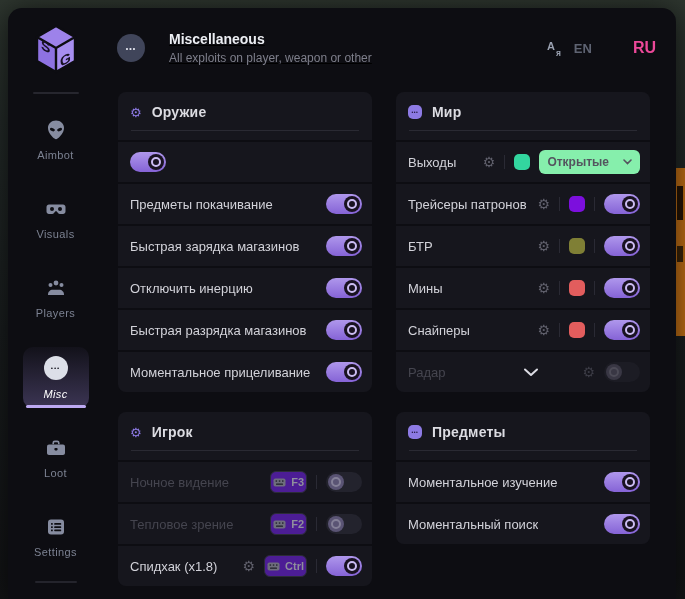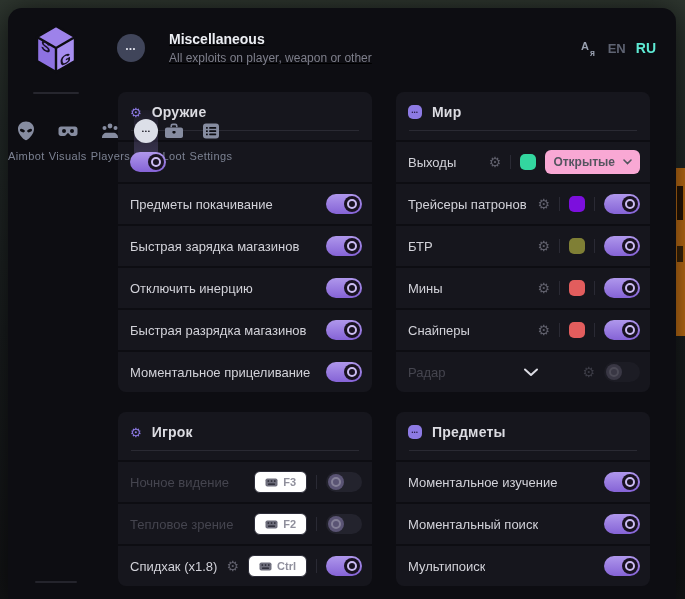--- a/index.html
+++ b/index.html
@@ -19,21 +19,21 @@
   .window{
     position:absolute;left:8px;top:8px;right:9px;bottom:0;
     background:#0d0d12;border-radius:14px 14px 0 0;
     display:flex;box-shadow:0 2px 30px rgba(0,0,0,.65);overflow:hidden;
   }
 
   
   .sidebar{width:95px;flex:none;display:flex;flex-direction:column;align-items:center;padding-top:14px;position:relative;}
   .logo{margin:2px 0 6px;}
   .sb-divider{width:46px;height:2px;border-radius:2px;background:#26262e;margin:8px 0 16px;}
-  .nav{display:flex;flex-direction:row;align-items:center;gap:4px;width:100%;}
+  .nav{display:flex;flex-direction:column;align-items:center;gap:20px;width:100%;}
   .nav-item{
     width:66px;padding:9px 0 8px;display:flex;flex-direction:column;align-items:center;gap:8px;
     border-radius:10px;color:#7c8292;font-size:11px;letter-spacing:.4px;cursor:pointer;position:relative;
   }
   .nav-item svg{display:block;}
   .nav-item.active{
     background:linear-gradient(180deg,rgba(150,130,220,.04) 0%,rgba(168,146,236,.30) 100%);
     color:#ffffff;
     font-style:italic;
   }
@@ -48,21 +48,21 @@
   
   .main{flex:1;display:flex;flex-direction:column;min-width:0;}
   header{height:80px;flex:none;display:flex;align-items:center;padding:0 16px 0 14px;}
   .hicon{width:28px;height:28px;border-radius:50%;background:#40455a;color:#e6e8f1;flex:none;
     display:flex;align-items:center;justify-content:center;font-size:7px;letter-spacing:1px;font-weight:bold;}
   .htext{margin-left:24px;text-decoration:underline;}
   .title{font-size:14px;font-weight:bold;color:#eceef3;}
   .subtitle{font-size:12px;color:#7e7f8b;margin-top:4px;}
   .lang{margin-left:auto;display:flex;align-items:center;gap:10px;padding-right:4px;}
   .lang-en{color:#5e6372;font-size:13px;font-weight:bold;cursor:pointer;}
-  .lang-ru{color:#5eead4;font-size:14px;font-weight:bold;cursor:pointer;}
+  .lang-ru{color:#ec4899;font-size:16px;font-weight:bold;cursor:pointer;margin-left:31px;}
 
   
   .content{display:flex;gap:24px;padding:4px 26px 0 15px;}
   .col{flex:1;min-width:0;display:flex;flex-direction:column;gap:20px;}
 
   .panel{display:flex;flex-direction:column;gap:2px;}
   .sec-head{background:#16161d;border-radius:8px 8px 0 0;padding:12px 12px 9px;}
   .sec-head .hd{display:flex;align-items:center;gap:10px;}
   .sec-title{font-size:14px;color:#dcdce2;font-weight:bold;letter-spacing:.2px;}
   .sec-line{height:1px;background:#2a2a33;margin:10px 1px 0 1px;}
@@ -72,25 +72,25 @@
 
   .row{background:#16161d;height:40px;display:flex;align-items:center;gap:9px;padding:0 10px 0 12px;}
   .panel .row:last-child{border-radius:0 0 8px 8px;}
   .label{font-size:13px;color:#d2d2d9;margin-right:auto;white-space:nowrap;overflow:hidden;text-overflow:ellipsis;}
   .row.dim .label{color:#45454f;}
 
   .gear{color:#5f5f6b;font-size:14px;line-height:1;cursor:pointer;font-family:"DejaVu Sans",sans-serif;flex:none;}
   .vdiv{width:1px;height:14px;background:#2a2a34;flex:none;}
   .sw{width:16px;height:16px;border-radius:5px;flex:none;cursor:pointer;}
 
-  .dd{height:24px;min-width:70px;background:#f9a8d4;border-radius:6px;cursor:pointer;flex:none;
-    display:flex;align-items:center;gap:8px;padding:0 8px;color:#54545f;font-size:12px;font-weight:bold;}
+  .dd{height:24px;min-width:70px;background:#86efac;border-radius:6px;cursor:pointer;flex:none;
+    display:flex;align-items:center;gap:14px;padding:0 8px;color:#54545f;font-size:12px;font-weight:bold;}
   .dd svg{flex:none;}
 
-  .hk{height:20px;padding:0 10px;background:#ffffff;border:1px solid #2c2c38;border-radius:6px;flex:none;
+  .hk{height:20px;padding:0 2px;background:#4c1d95;border:1px solid #2c2c38;border-radius:6px;flex:none;
     display:flex;align-items:center;gap:5px;color:#8f8f9c;font-size:11px;font-weight:bold;cursor:pointer;}
 
   .toggle{width:36px;height:20px;border-radius:10px;position:relative;flex:none;cursor:pointer;}
   .knob{position:absolute;top:2px;width:16px;height:16px;border-radius:50%;display:flex;align-items:center;justify-content:center;}
   .knob::after{content:"";width:6px;height:6px;border-radius:50%;}
   .toggle.on{background:linear-gradient(180deg,#af97ec 0%,#8563d6 100%);}
   .toggle.on .knob{right:2px;background:#191221;}
   .toggle.on .knob::after{border:2px solid #cbbcf2;}
   .toggle.off{background:#23232d;}
   .toggle.off .knob{left:2px;background:#5a5474;}
@@ -402,24 +402,18 @@
             <span class="toggle on">
                 <span class="knob"></span>
               </span>
           </div>
           <div class="row">
             <span class="label">Моментальный поиск</span>
             <span class="toggle on">
                 <span class="knob"></span>
               </span>
           </div>
-          <div class="row">
-            <span class="label">Мультипоиск</span>
-            <span class="toggle on">
-                <span class="knob"></span>
-              </span>
-          </div>
         </section>
       </div>
 
     </div>
   </div>
 </div>
 
 </body></html>

